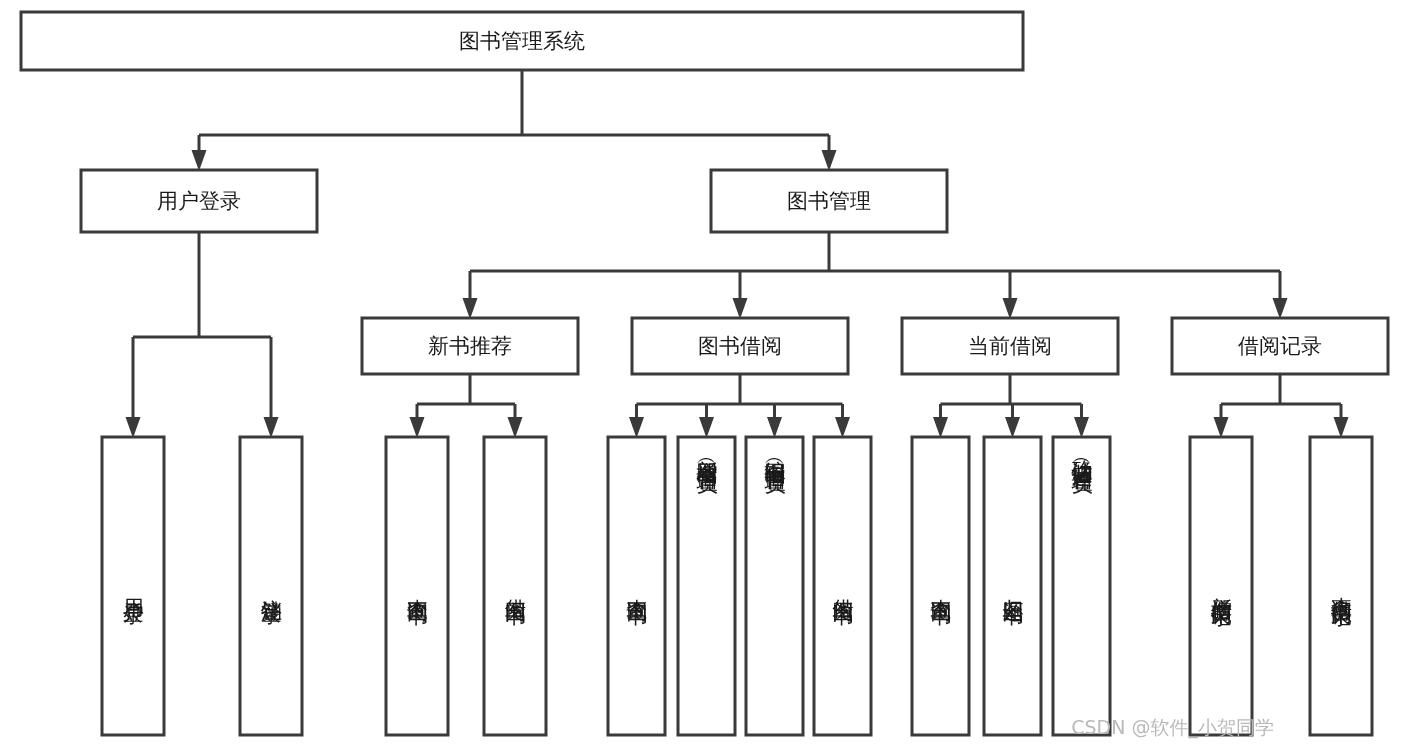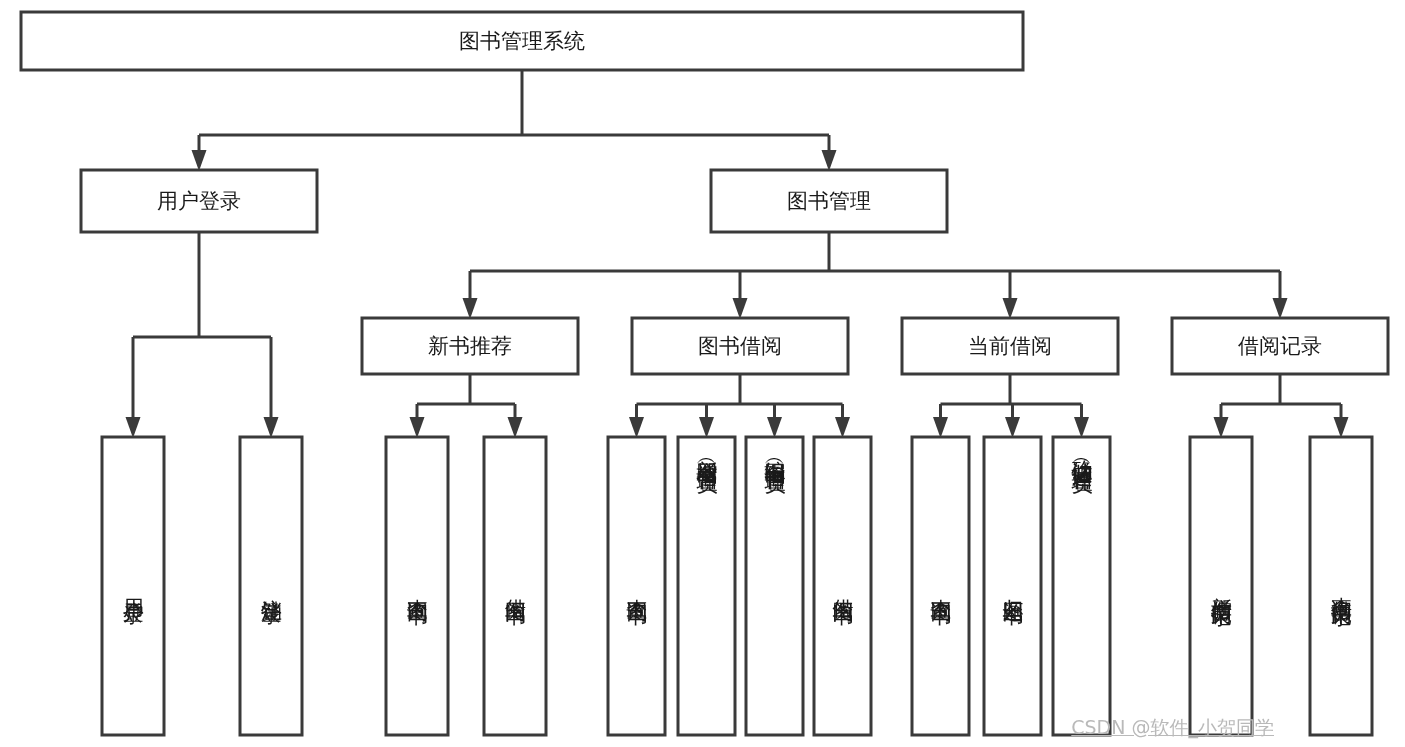--- a/index.html
+++ b/index.html
@@ -73,21 +73,20 @@
   }
   .watermark {
     position: absolute;
     right: 14px;
     bottom: 6px;
     font-family: "DejaVu Sans", "Liberation Sans", sans-serif;
     font-size: 19px;
     color: #b9b9b9;
     white-space: nowrap;
     user-select: none;
-    text-decoration: underline;
   }
 </style>
 </head>
 <body>
 
 <div id="diagram-root">
   <svg id="diagram-svg" viewBox="0 0 1405 747" xmlns="http://www.w3.org/2000/svg">
     <g id="edges-layer">
         <path class="connector" d="M 522 70 L 522 135"></path>
         <path class="connector" d="M 199 135 L 829 135"></path>

